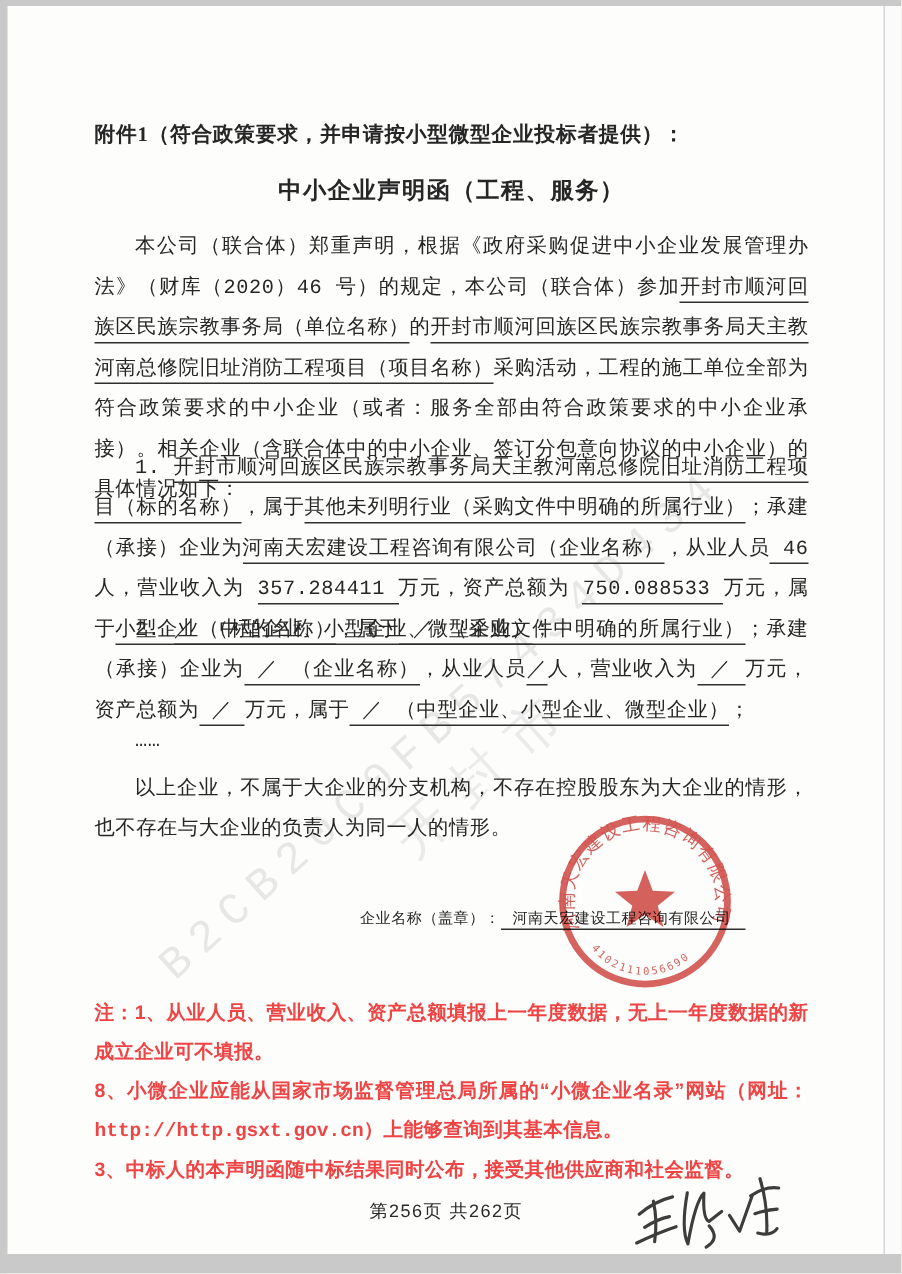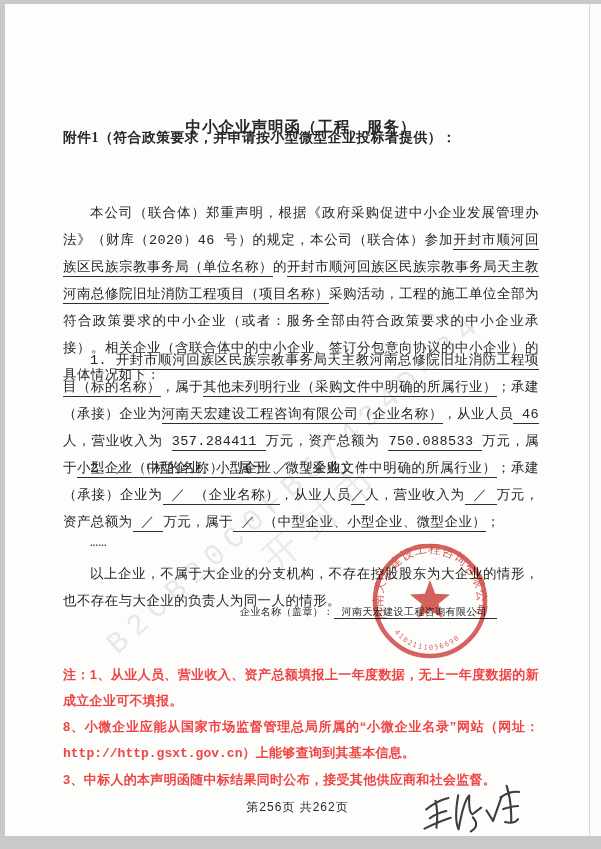--- a/index.html
+++ b/index.html
@@ -11,21 +11,21 @@
     color:#262626;
   }
   
   .edge { position:absolute; background:#c9c9c9; }
   .edge-top { left:0; top:0; width:601px; height:4px; }
   .edge-left { left:0; top:0; width:5px; height:849px; }
   .edge-bottom { left:0; top:836px; width:601px; height:13px; }
   .page-right-line { position:absolute; left:589px; top:4px; width:1px; height:832px; background:#d6d6d6; }
   .right-gutter { position:absolute; left:590px; top:4px; width:11px; height:832px; background:#fbfbfb; }
 
-  .body-text { font-size:13.5px; line-height:27px; letter-spacing:.4px; text-align:justify;margin-top:48px; }
+  .body-text { font-size:13.5px; line-height:27px; letter-spacing:.4px; text-align:justify; }
   .blk { position:absolute; left:63px; width:476px; }
   .indent { text-indent:2em;font-family:Liberation Mono, monospace; }
   .u { border-bottom:1px solid #2f2f2f; padding-bottom:1px; }
 
   .attach-heading { top:76px; font-weight:bold; font-size:13.8px; letter-spacing:.5px; }
   .doc-title { top:117px; font-weight:bold; font-size:15.5px; text-align:center; letter-spacing:1px; }
   .para1 { top:152px; }
   .item1 { top:299px; }
   .item2 { top:407px; }
   .dots  { top:481px; }

